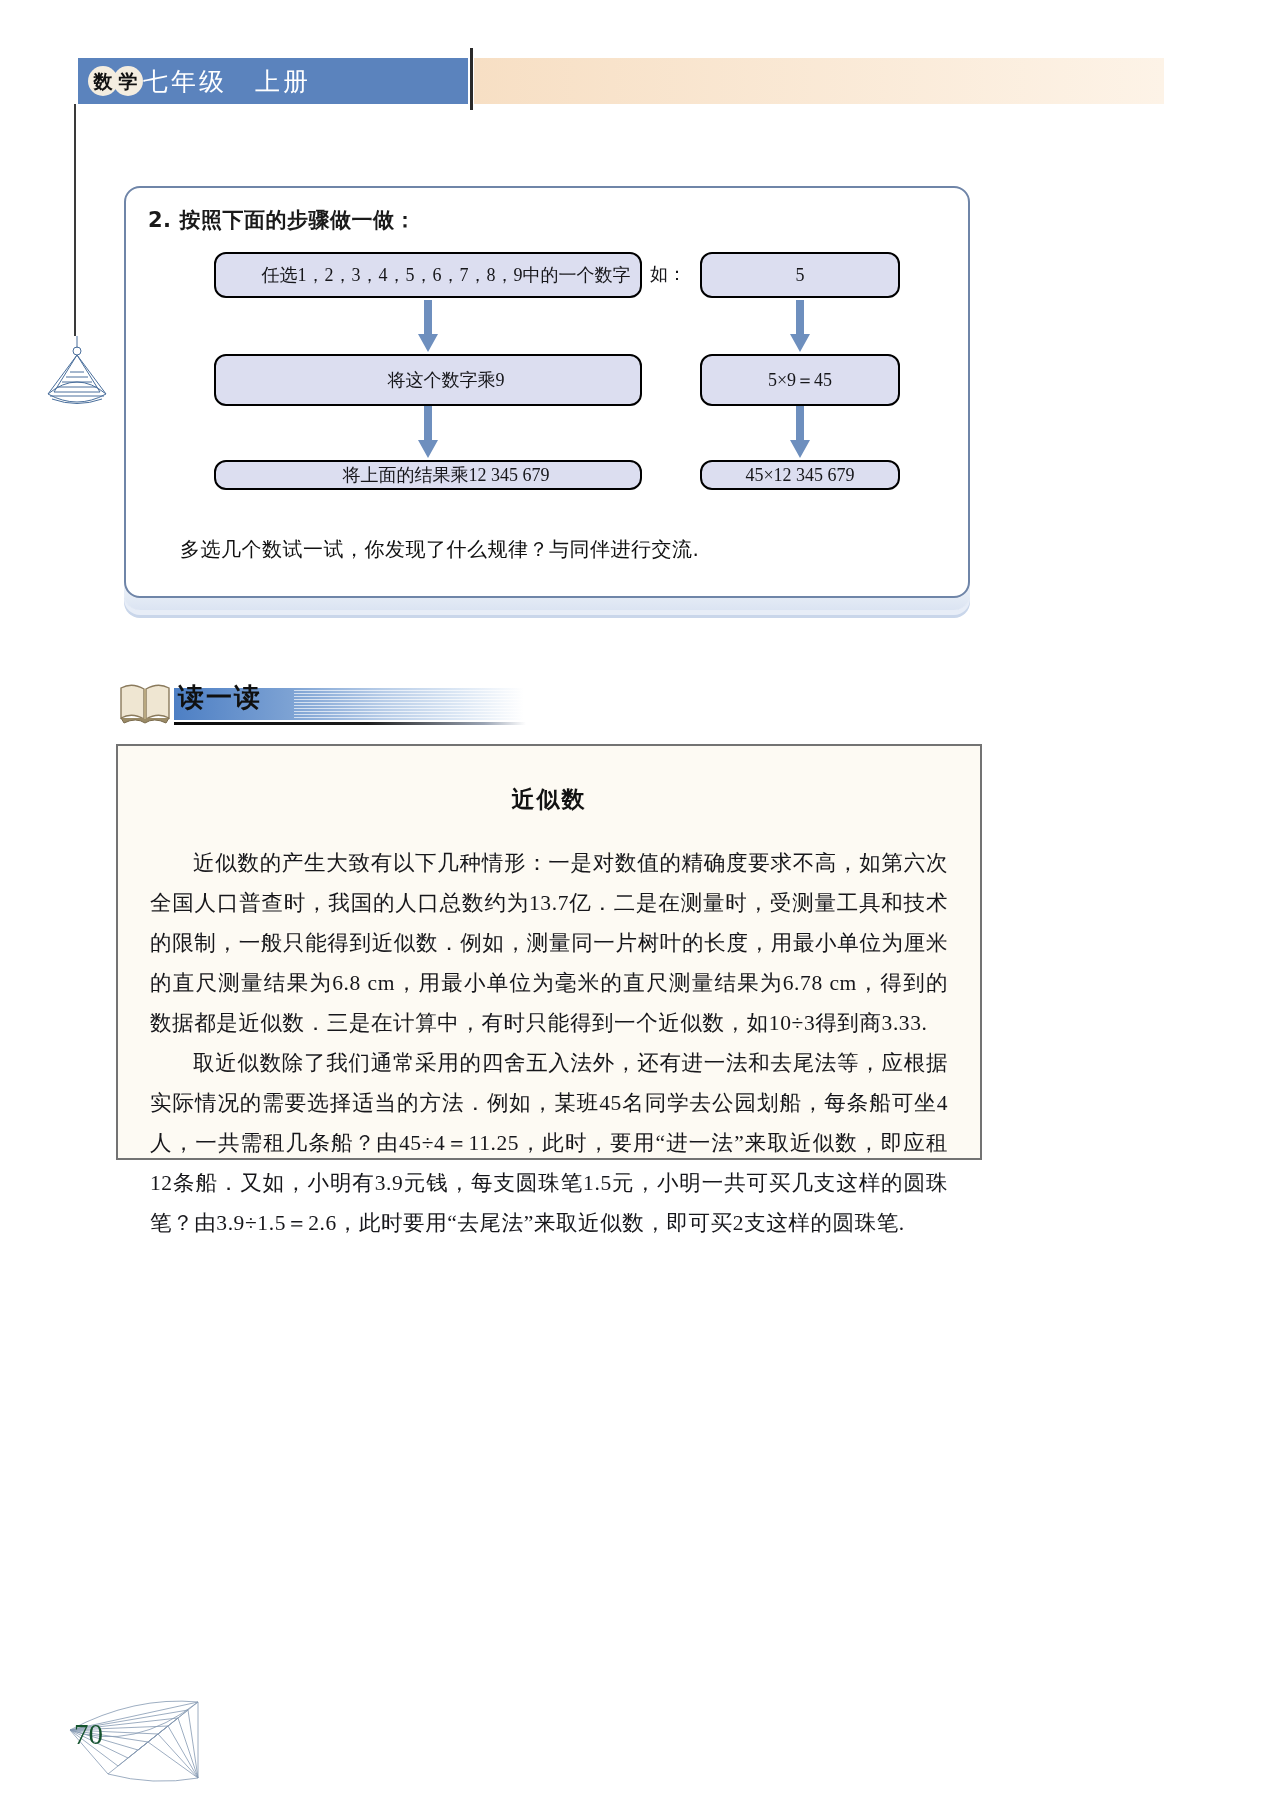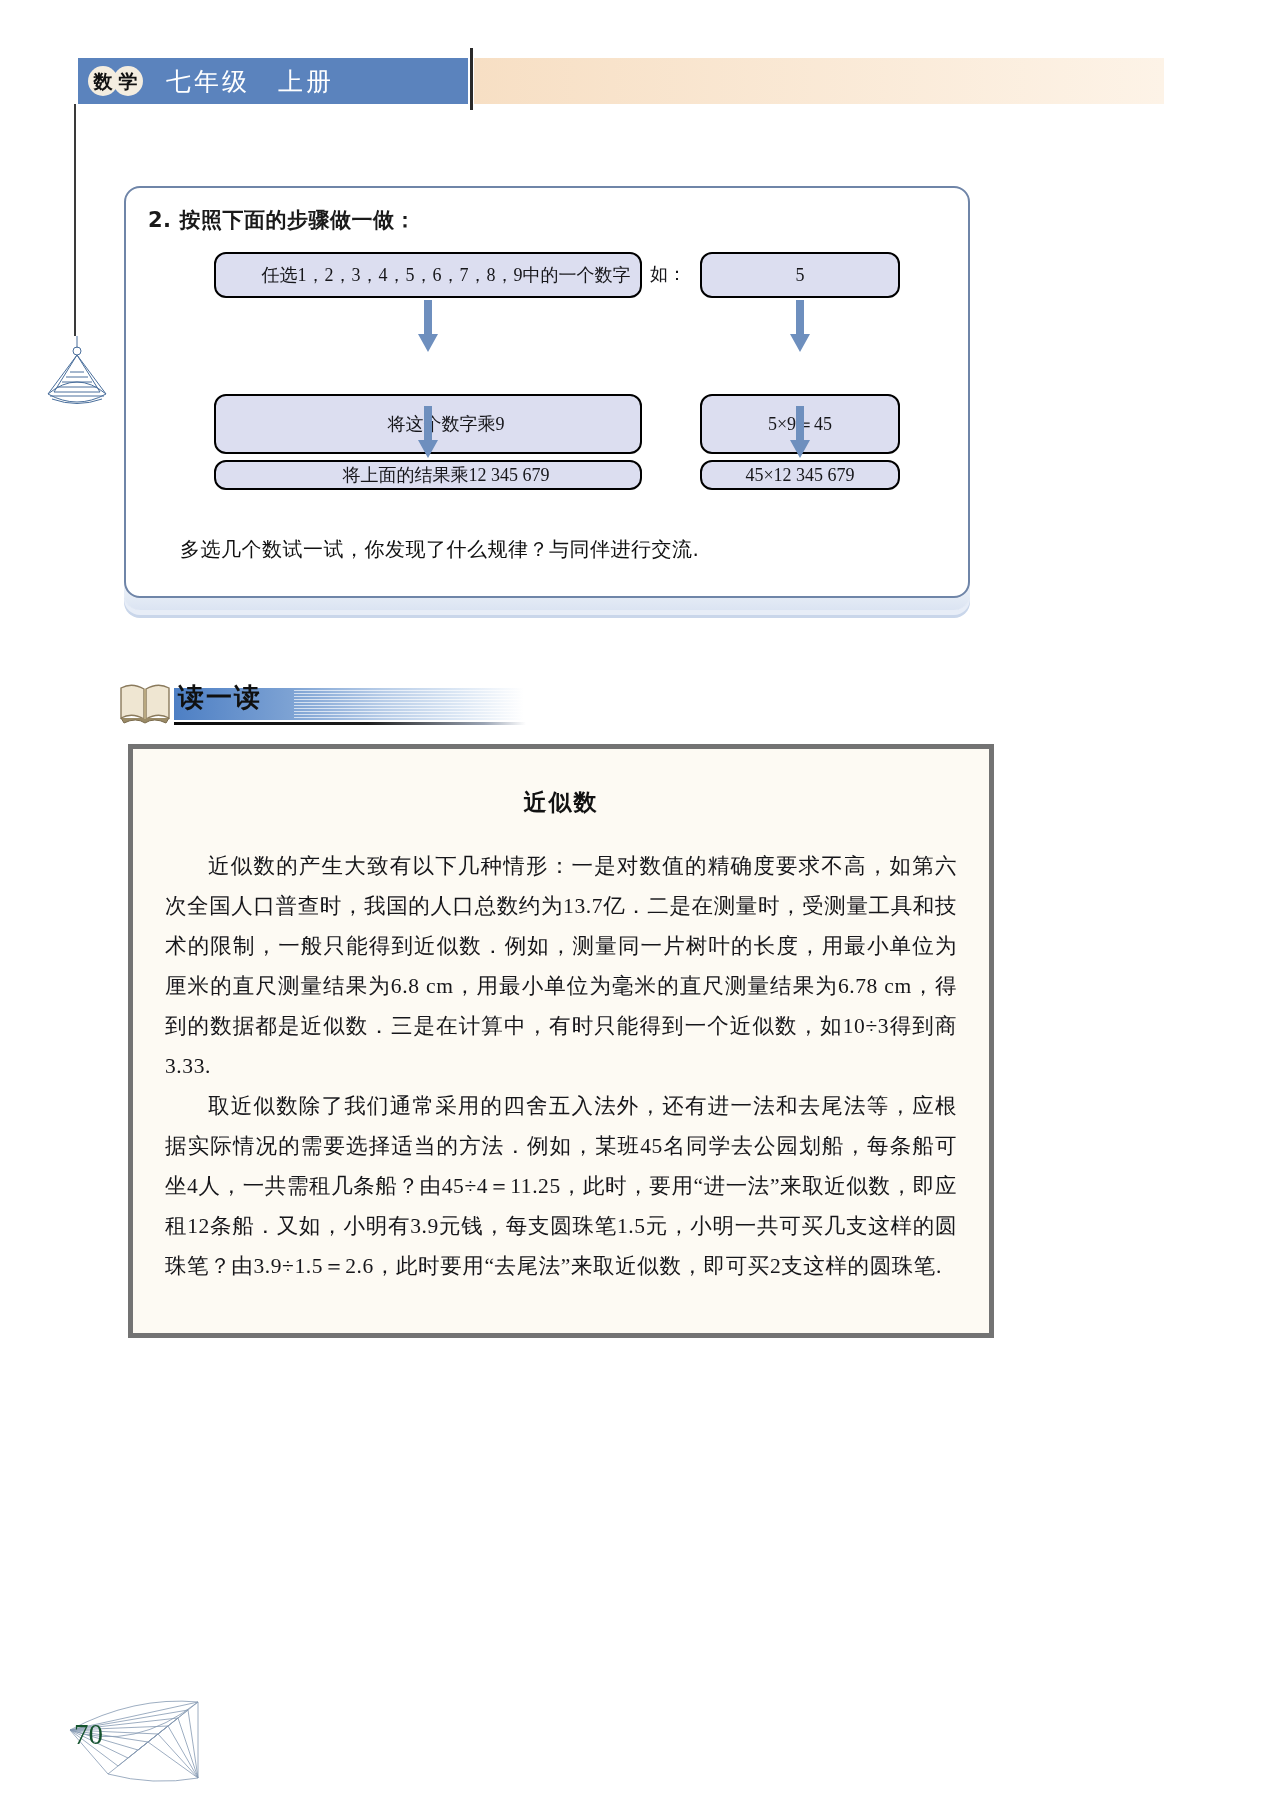--- a/index.html
+++ b/index.html
@@ -47,21 +47,21 @@
     font-size: 19px;
     line-height: 30px;
     text-align: center;
     display: inline-block;
   }
   .badge-char + .badge-char { margin-left: -5px; }
   .header-title {
     color: #ffffff;
     font-size: 25px;
     letter-spacing: 3px;
-    margin-left: 23px;
+    margin-left: 0;
     font-family: "DejaVu Sans", sans-serif;
   }
   .header-rule-right {
     position: absolute;
     left: 470px;
     top: 48px;
     width: 3px;
     height: 62px;
     background: #2a2a2a;
   }
@@ -137,21 +137,21 @@
     align-items: center;
     justify-content: center;
     font-size: 18px;
     color: #16161a;
     font-family: "Liberation Serif", serif;
     white-space: nowrap;
   }
   .col-left  { left: 88px;  width: 428px; padding-left: 36px; }
   .col-right { left: 574px; width: 200px; }
   .row1 { top: 0px;   height: 46px; }
-  .row2 { top: 102px; height: 60px; margin-top: 40px; }
+  .row2 { top: 102px; height: 52px; }
   .row3 { top: 208px; height: 30px; }
 
   .as-label {
     position: absolute;
     left: 524px;
     top: 10px;
     font-size: 18px;
     font-family: "DejaVu Sans", sans-serif;
     color: #16161a;
   }
@@ -205,26 +205,26 @@
     left: 56px;
     top: 50px;
     width: 352px;
     height: 3px;
     background: linear-gradient(to right, #0a0a0a 0%, #1d1d1d 55%, #9aa4b4 88%, #ffffff 100%);
   }
 
   
   .article {
     position: absolute;
-    left: 128px;
+    left: 116px;
     top: 744px;
     width: 866px;
-    height: 594px;
+    height: 416px;
     background: #fdfaf3;
-    border: 5px solid #737373;
+    border: 2px solid #737373;
     box-sizing: border-box;
   }
   .article-title {
     text-align: center;
     font-size: 23px;
     font-weight: bold;
     font-family: "DejaVu Sans", sans-serif;
     color: #121212;
     margin-top: 38px;
     letter-spacing: 2px;

